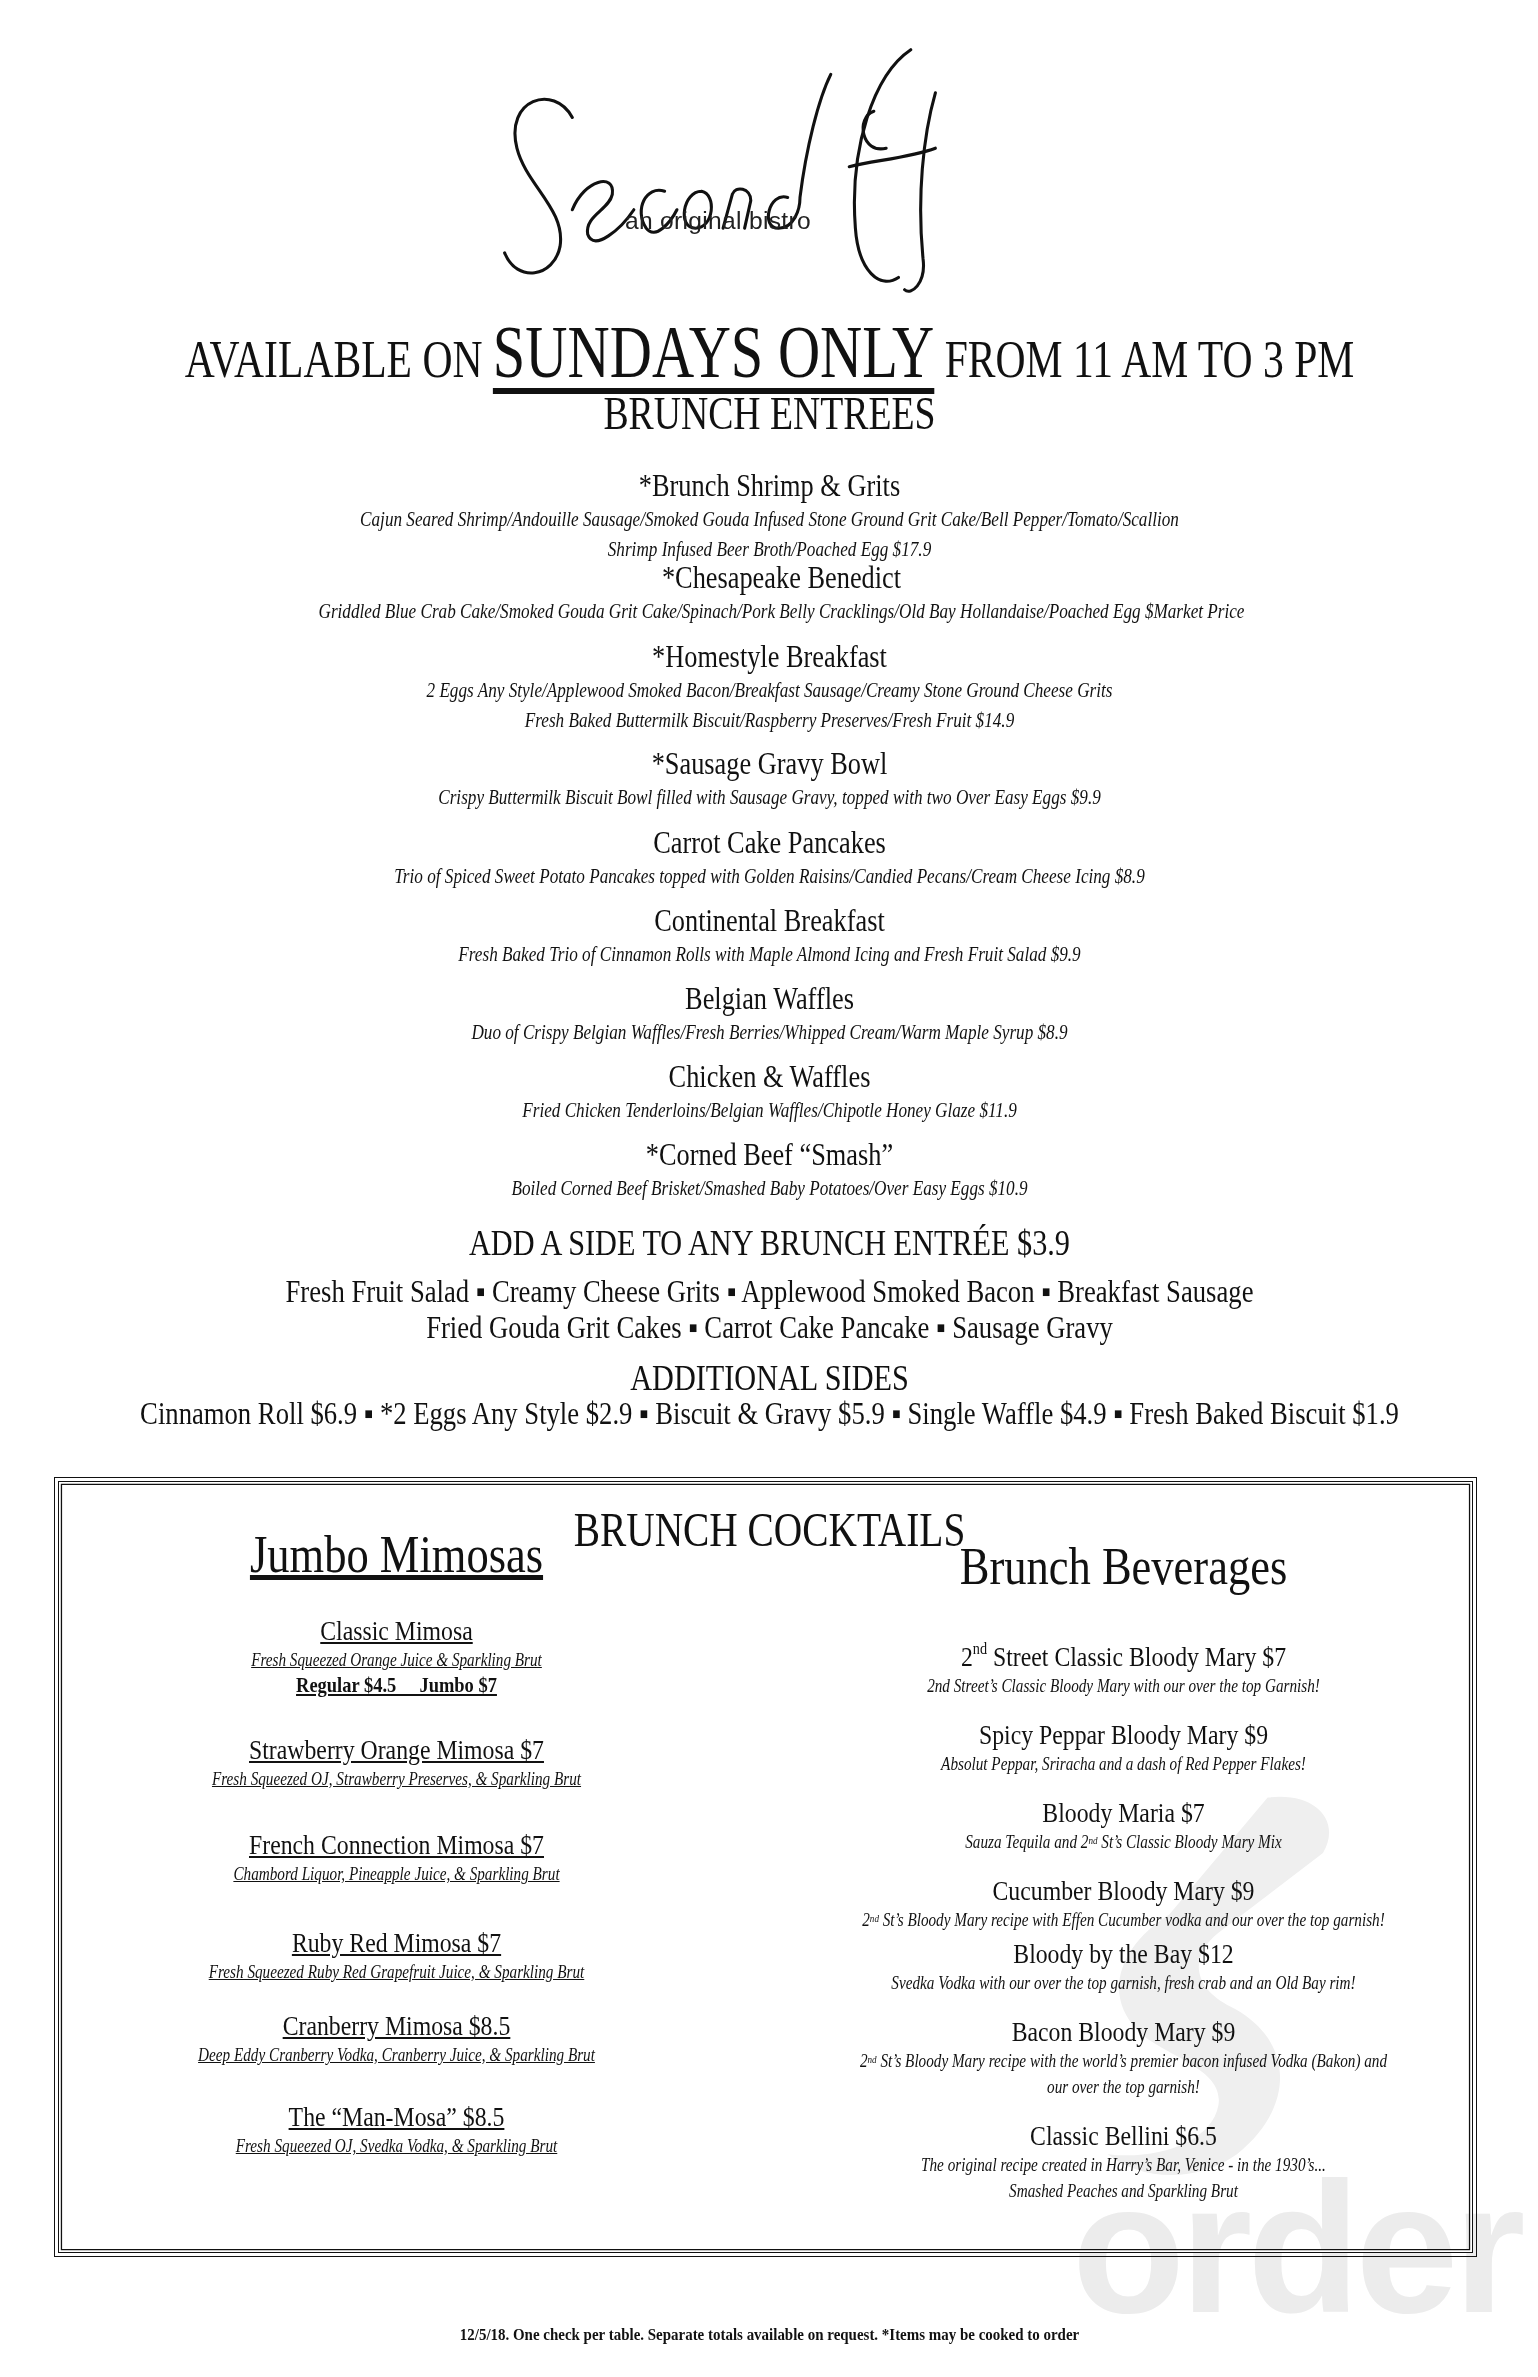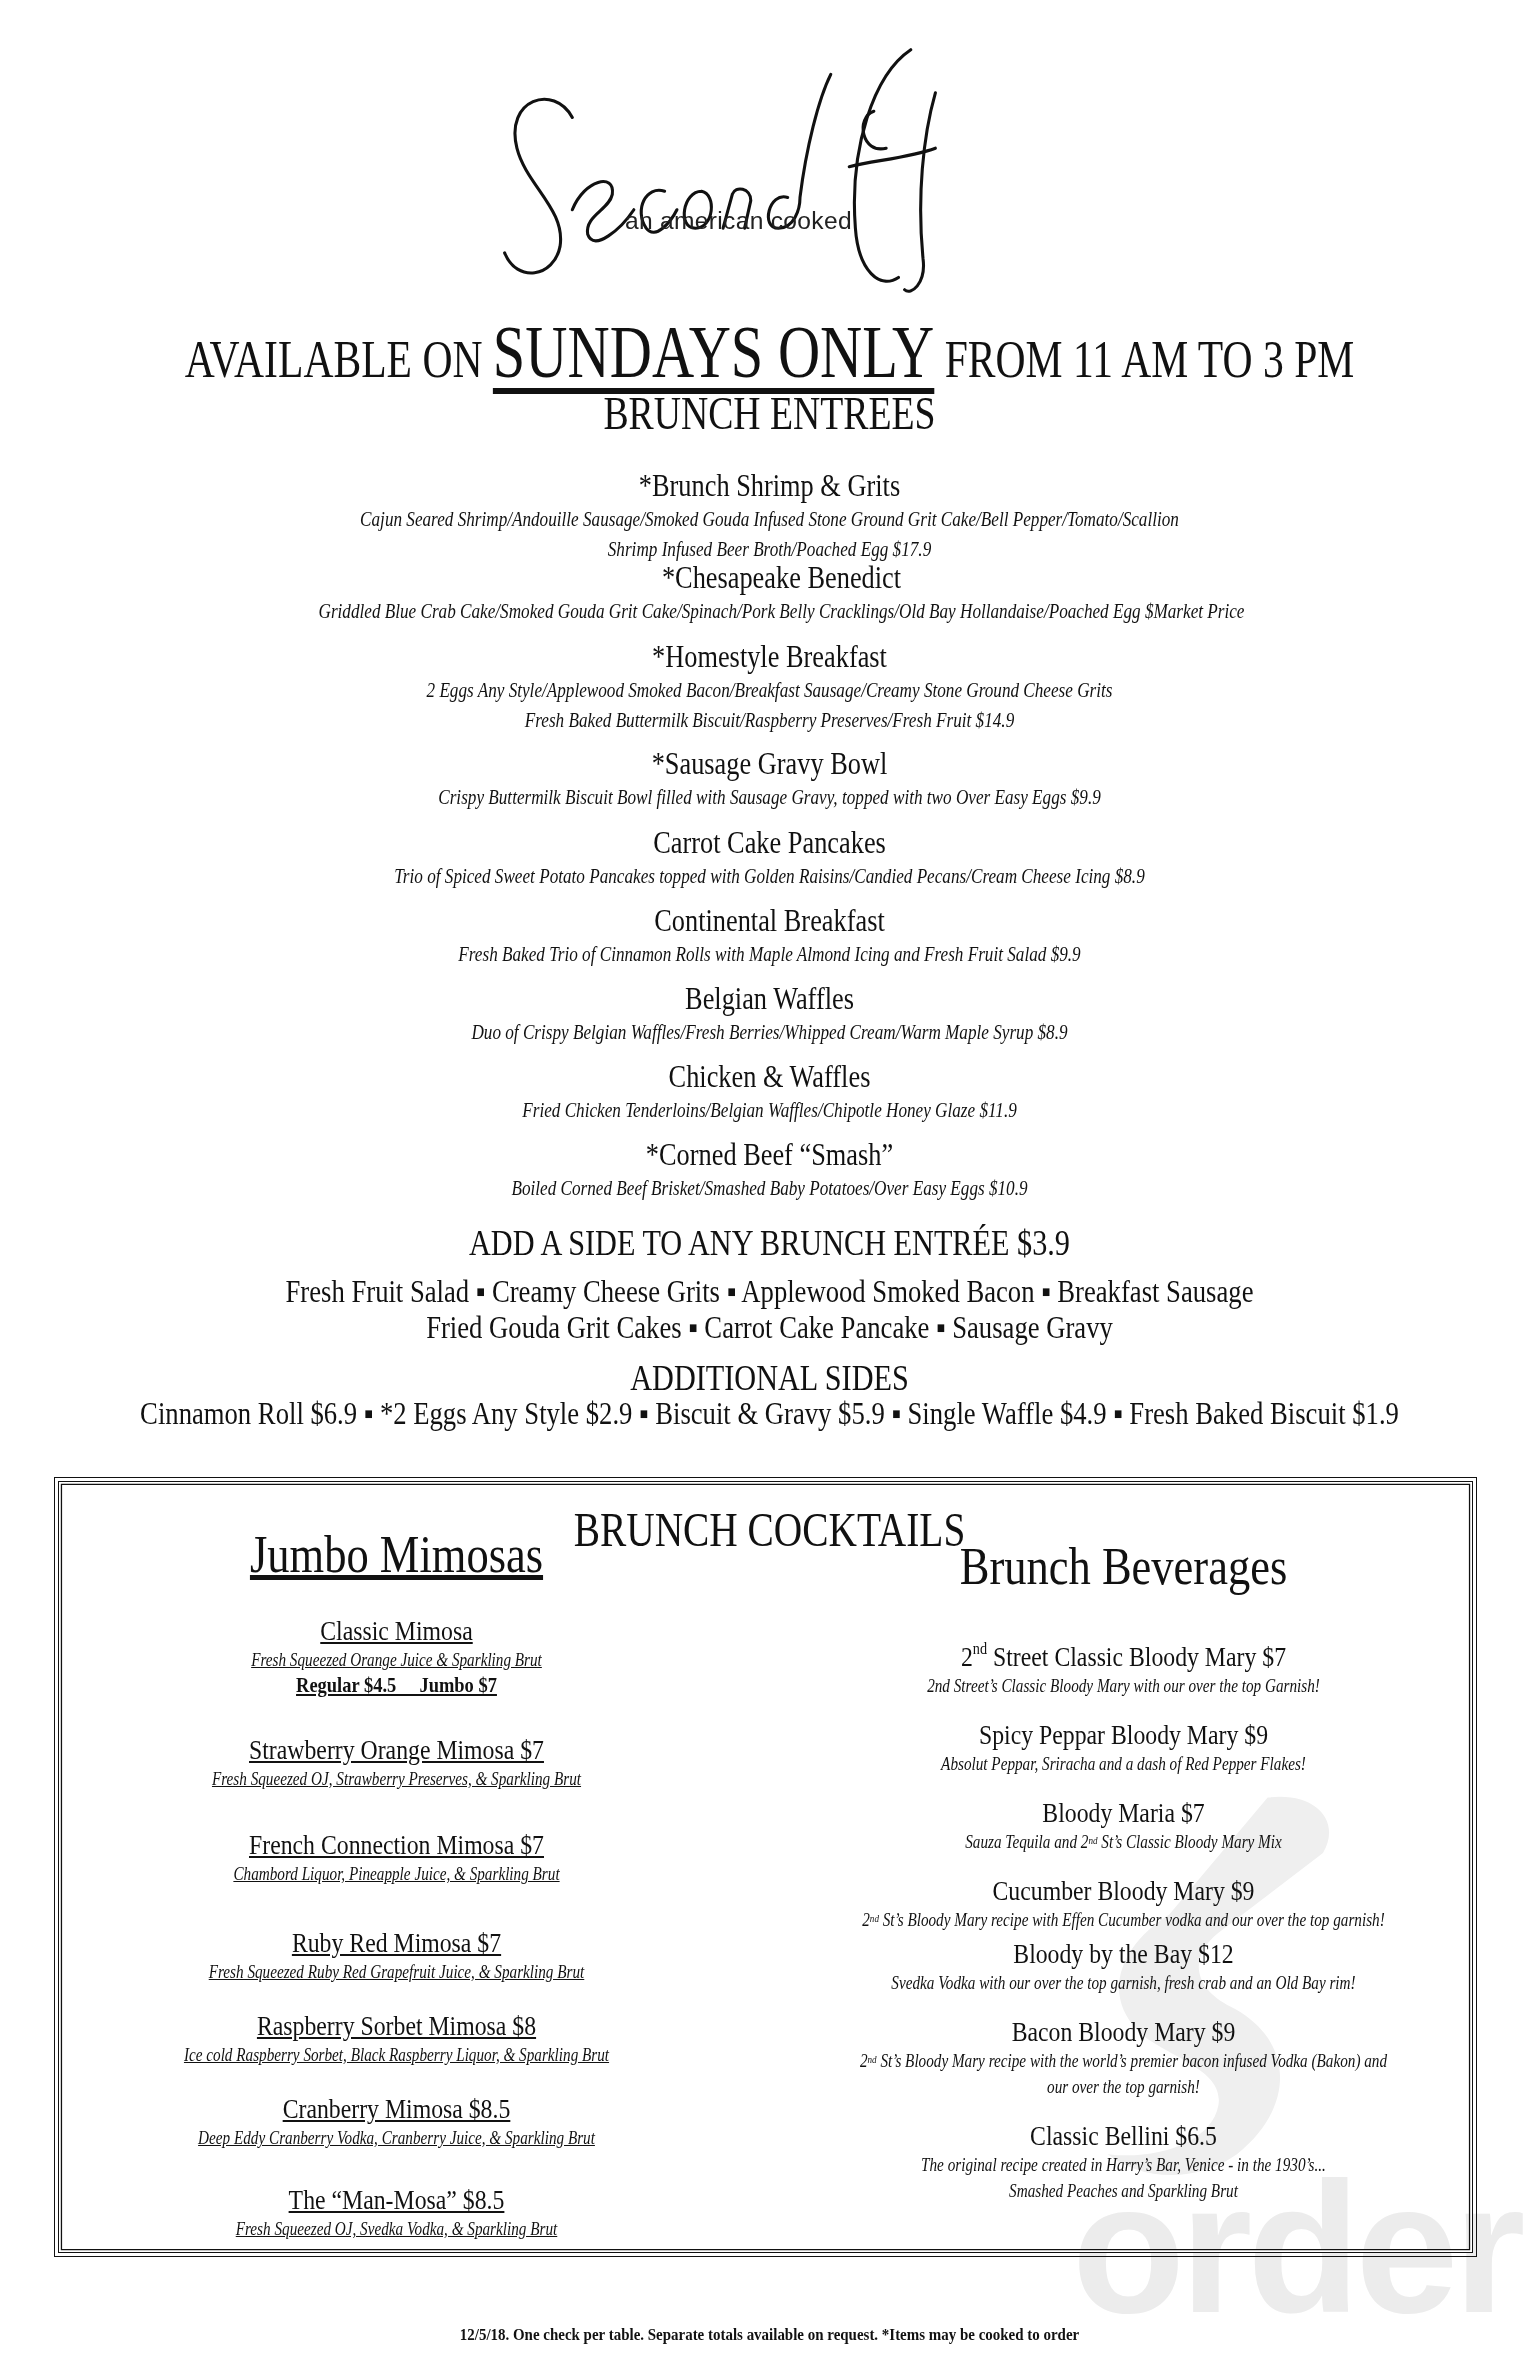--- a/index.html
+++ b/index.html
@@ -50,21 +50,21 @@
       <path d="M300 270 C270 260 250 300 270 330 C285 350 310 320 320 300"></path>
       <path d="M360 270 C330 270 320 330 350 330 C380 330 385 275 360 270"></path>
       <path d="M395 330 L410 275 C415 260 440 265 440 285 L430 330"></path>
       <path d="M500 280 C470 270 455 330 485 330 C510 330 520 300 520 280 C530 200 550 120 570 80"></path>
       <path d="M700 40 C640 80 600 200 610 330 C615 400 650 430 680 410"></path>
       <path d="M640 140 C610 150 620 210 660 200"></path>
       <path d="M600 230 C640 220 700 215 740 200"></path>
       <path d="M740 110 C720 180 710 280 720 380 C725 420 700 440 690 430"></path>
     </g>
   </svg>
-  <div class="tagline">an american cooked</div>
+  <div class="tagline">an original bistro</div>
 </div>
 
 <div class="abs center headline layer">
   <span>AVAILABLE ON </span><span class="big">SUNDAYS ONLY</span><span> FROM 11 AM TO 3 PM</span>
 </div>
 
 <div class="abs center section-title layer" style="top:387px;">BRUNCH ENTREES</div>
 
 <div class="abs center layer" style="top:452px;margin-top:16px;">
   <div class="entree-name">*Brunch Shrimp &amp; Grits</div>
@@ -127,24 +127,20 @@
   </div>
   <div style="margin-top:38px;">
     <div class="drink-name">French Connection Mimosa $7</div>
     <div class="drink-desc">Chambord Liquor, Pineapple Juice, &amp; Sparkling Brut</div>
   </div>
   <div style="margin-top:41px;">
     <div class="drink-name">Ruby Red Mimosa $7</div>
     <div class="drink-desc">Fresh Squeezed Ruby Red Grapefruit Juice, &amp; Sparkling Brut</div>
   </div>
   <div style="margin-top:26px;">
-    <div class="drink-name">Raspberry Sorbet Mimosa $8</div>
-    <div class="drink-desc">Ice cold Raspberry Sorbet, Black Raspberry Liquor, &amp; Sparkling Brut</div>
-  </div>
-  <div style="margin-top:26px;">
     <div class="drink-name">Cranberry Mimosa $8.5</div>
     <div class="drink-desc">Deep Eddy Cranberry Vodka, Cranberry Juice, &amp; Sparkling Brut</div>
   </div>
   <div style="margin-top:34px;">
     <div class="drink-name">The “Man-Mosa” $8.5</div>
     <div class="drink-desc">Fresh Squeezed OJ, Svedka Vodka, &amp; Sparkling Brut</div>
   </div>
 </div>
 
 <div class="col layer" style="left:785px; width:677px; top:1536px;">

